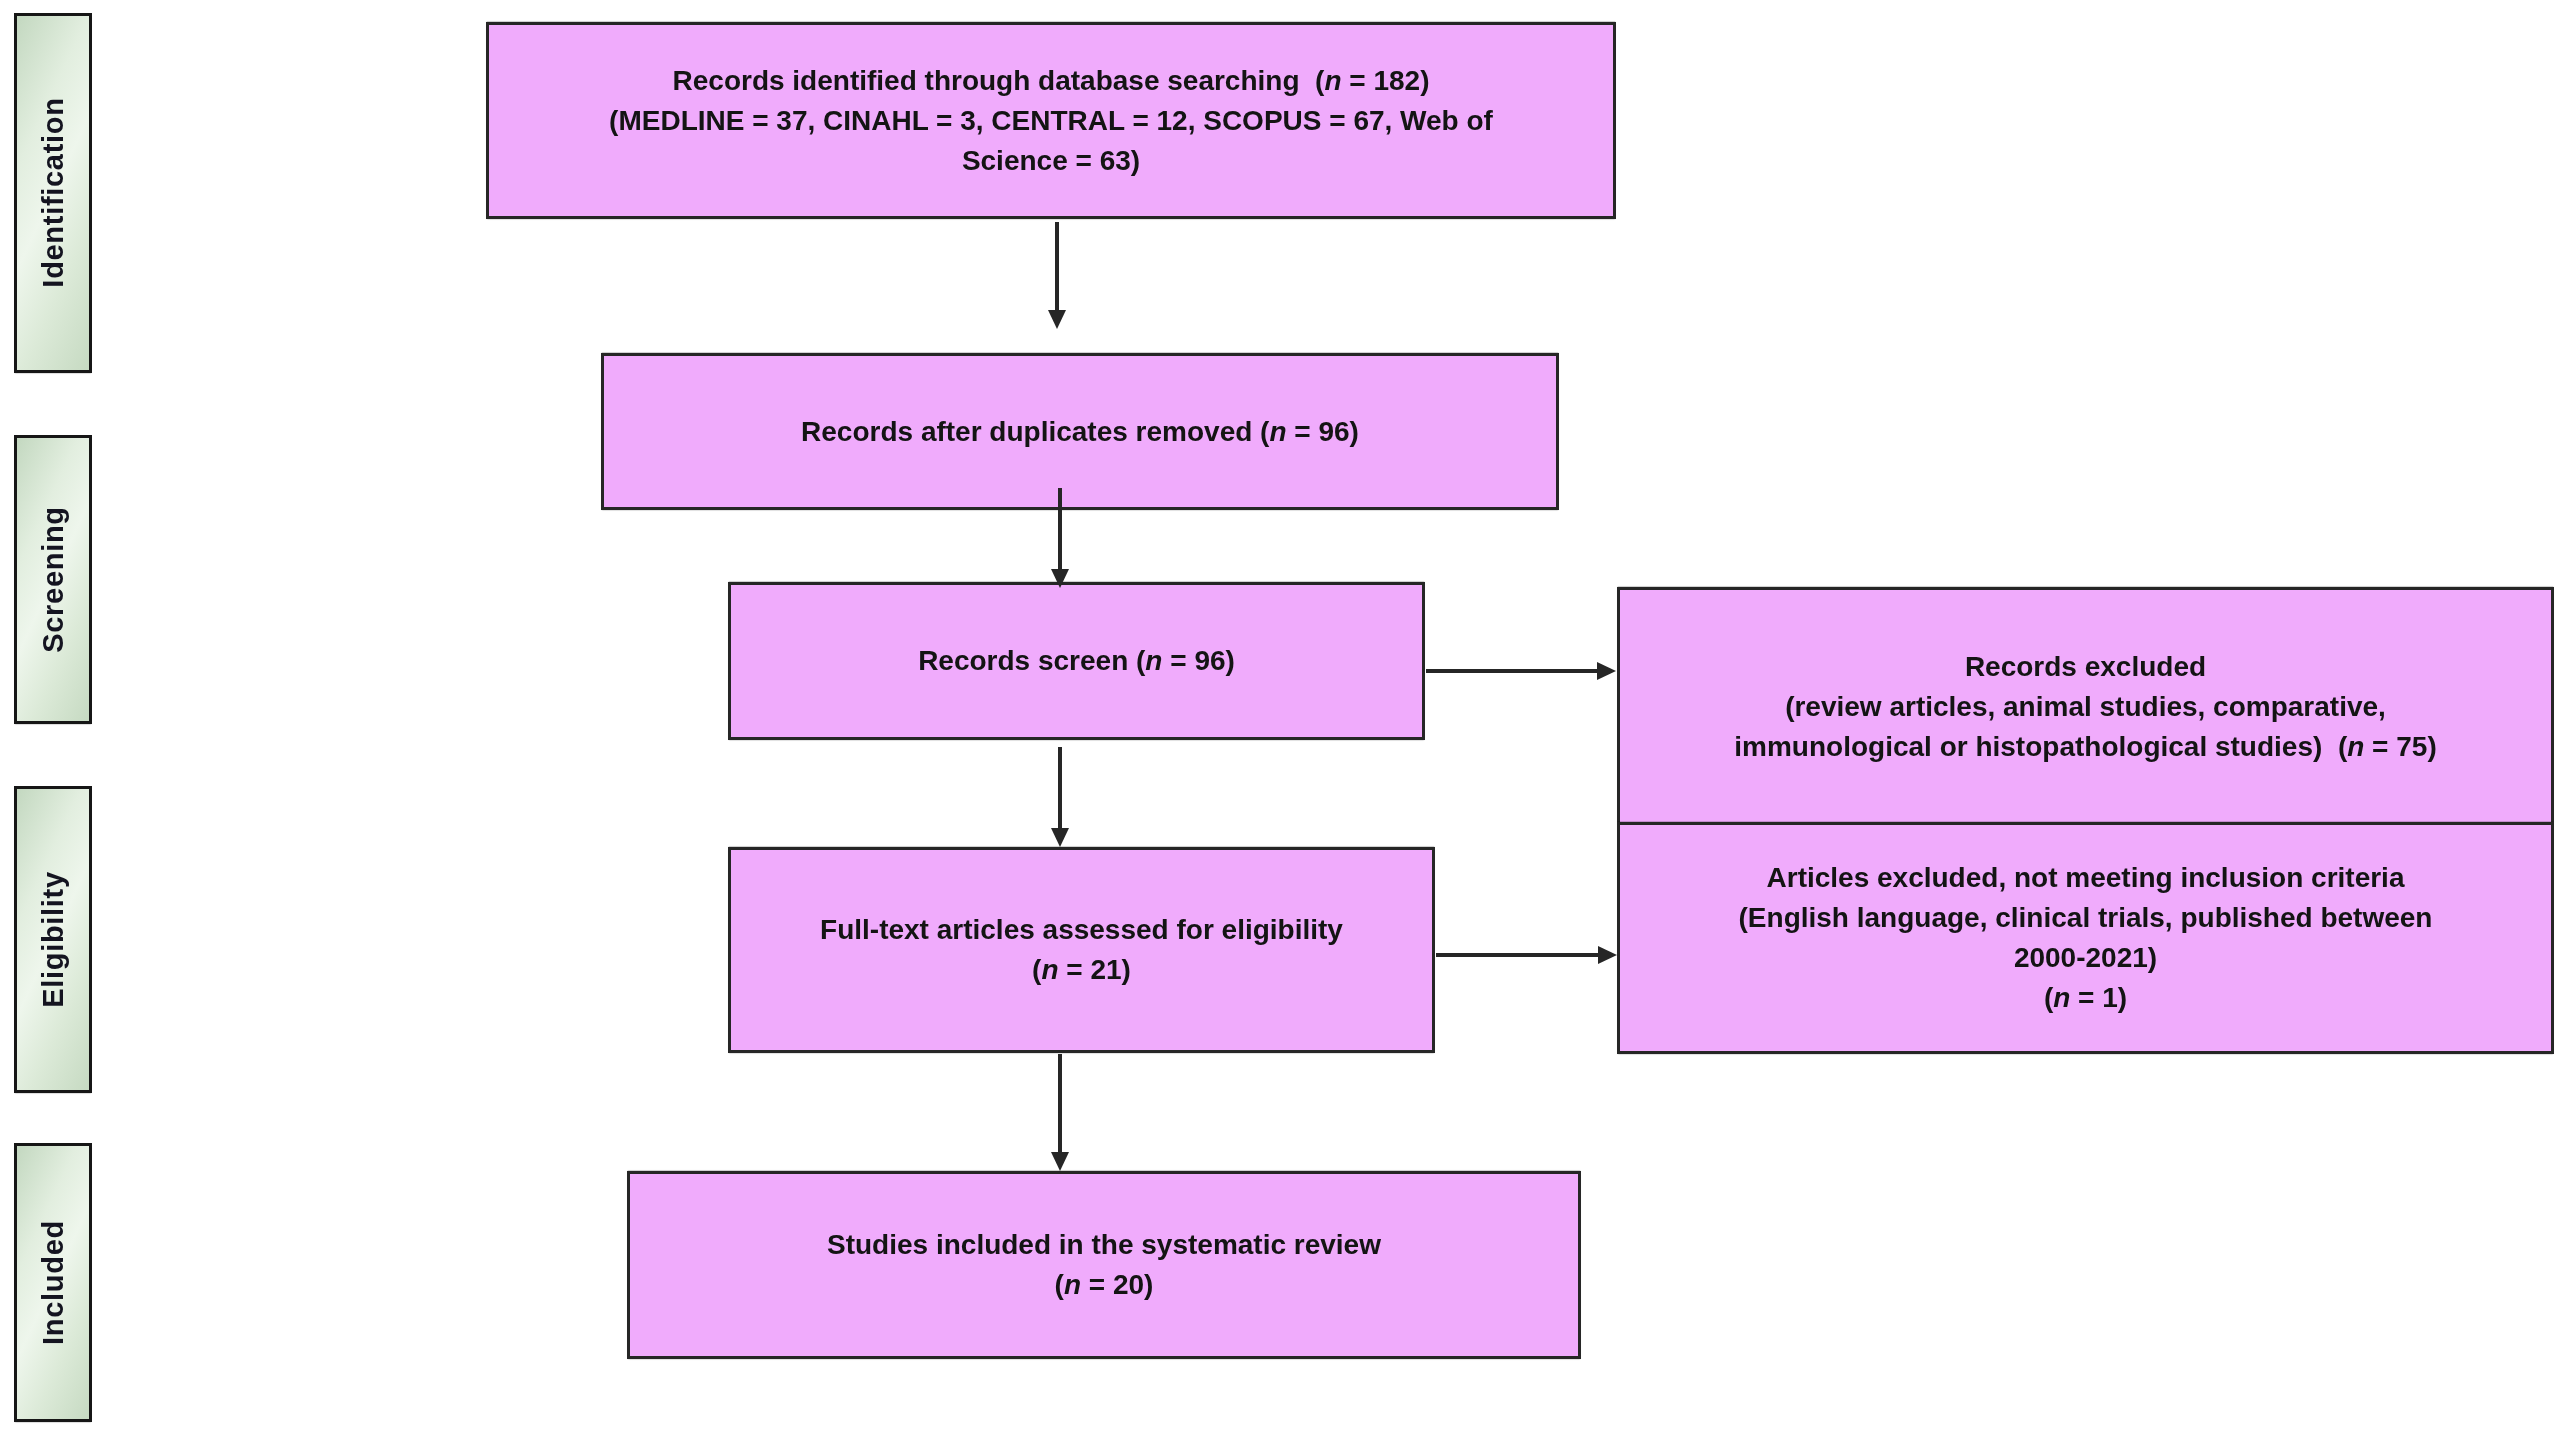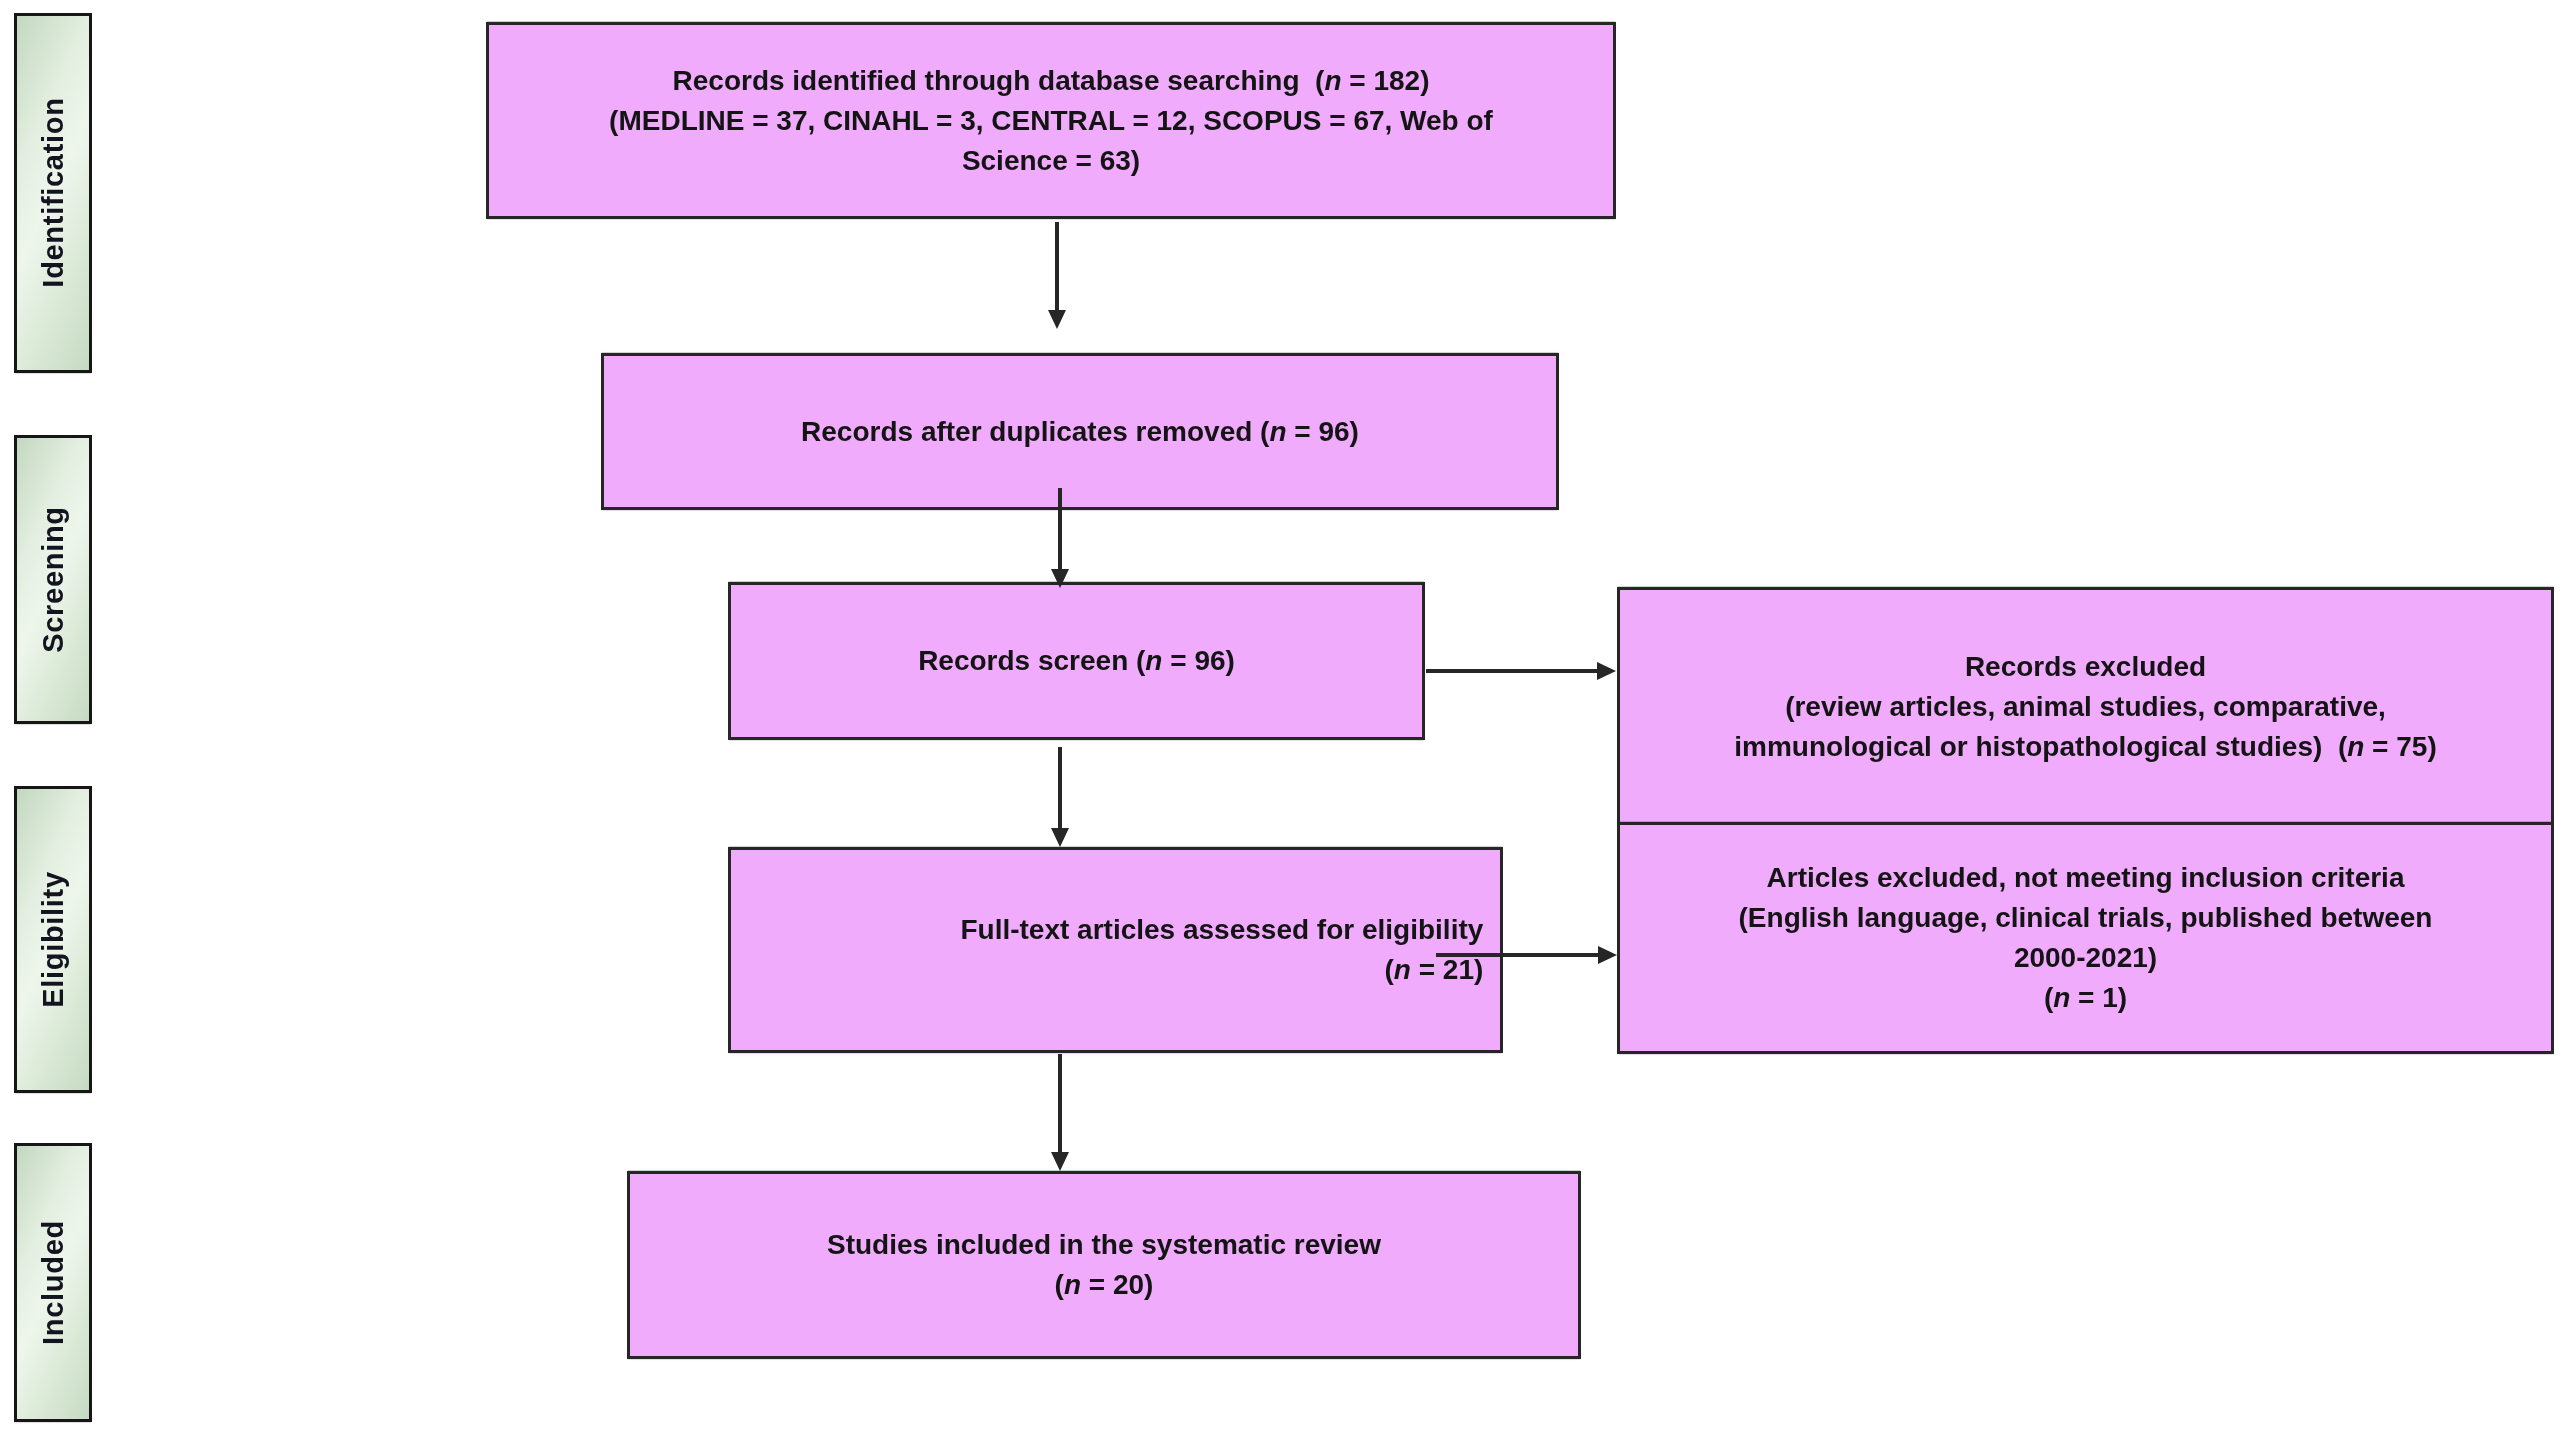--- a/index.html
+++ b/index.html
@@ -72,21 +72,21 @@
   }
   
   #stage-identification{top:12.5px;height:360px;}
   #stage-screening{top:435px;height:289px;}
   #stage-eligibility{top:786px;height:307px;}
   #stage-included{top:1143px;height:279px;}
 
   #box-identified{left:486px;top:22px;width:1130px;height:197px;}
   #box-deduplicated{left:601px;top:329px;width:958px;height:157px;margin-top:24px;}
   #box-screened{left:728px;top:582px;width:697px;height:158px;}
-  #box-fulltext{left:728px;top:847px;width:775px;height:206px;align-items:flex-end;}
+  #box-fulltext{left:728px;top:847px;width:707px;height:206px;}
   #box-included{left:627px;top:1171px;width:954px;height:188px;}
   #box-records-excluded{left:1617px;top:549px;width:937px;height:240px;margin-top:38px;}
   #box-articles-excluded{left:1617px;top:822px;width:937px;height:232px;}
 
   #arrow-v1{left:1055px;top:222px;height:88px;}
   #arrow-v2{left:1058px;top:488px;height:81px;}
   #arrow-v3{left:1058px;top:747px;height:81px;}
   #arrow-v4{left:1058px;top:1054px;height:98px;}
   #arrow-h1{left:1426px;top:669px;width:171px;}
   #arrow-h2{left:1436px;top:953px;width:162px;}

